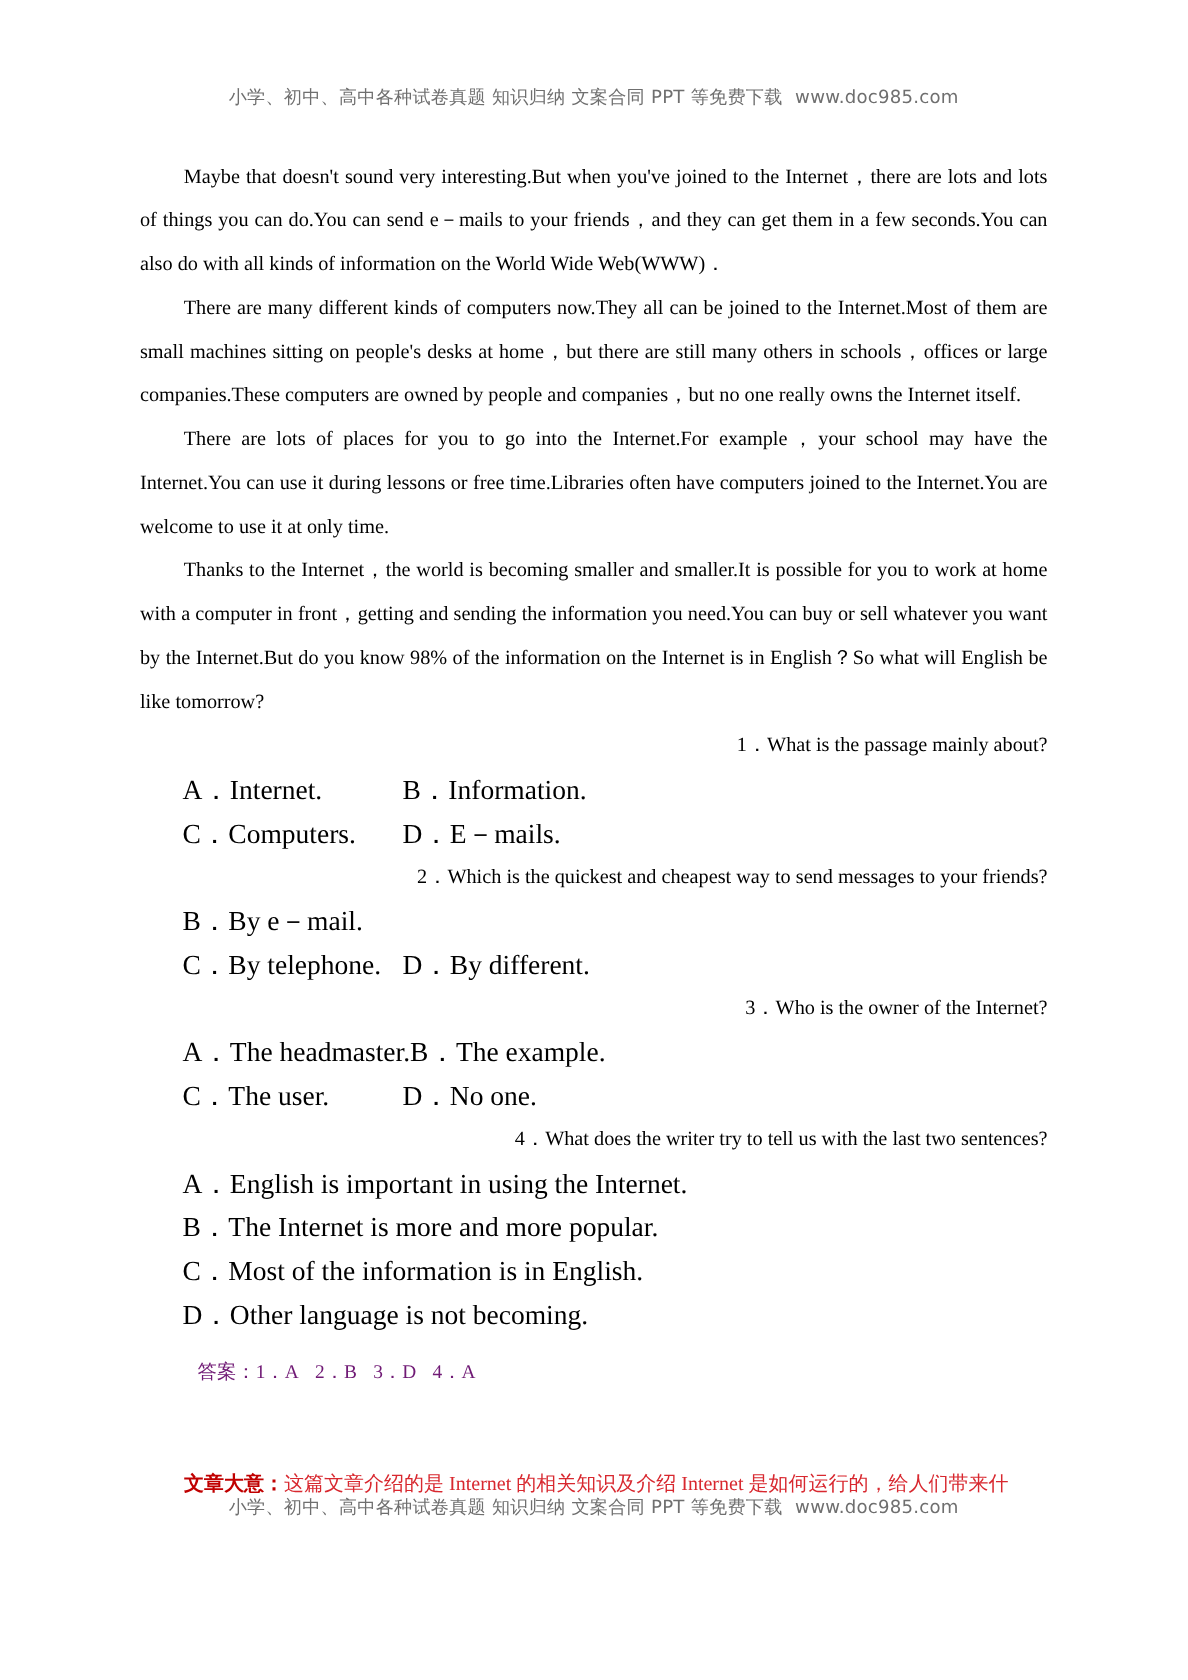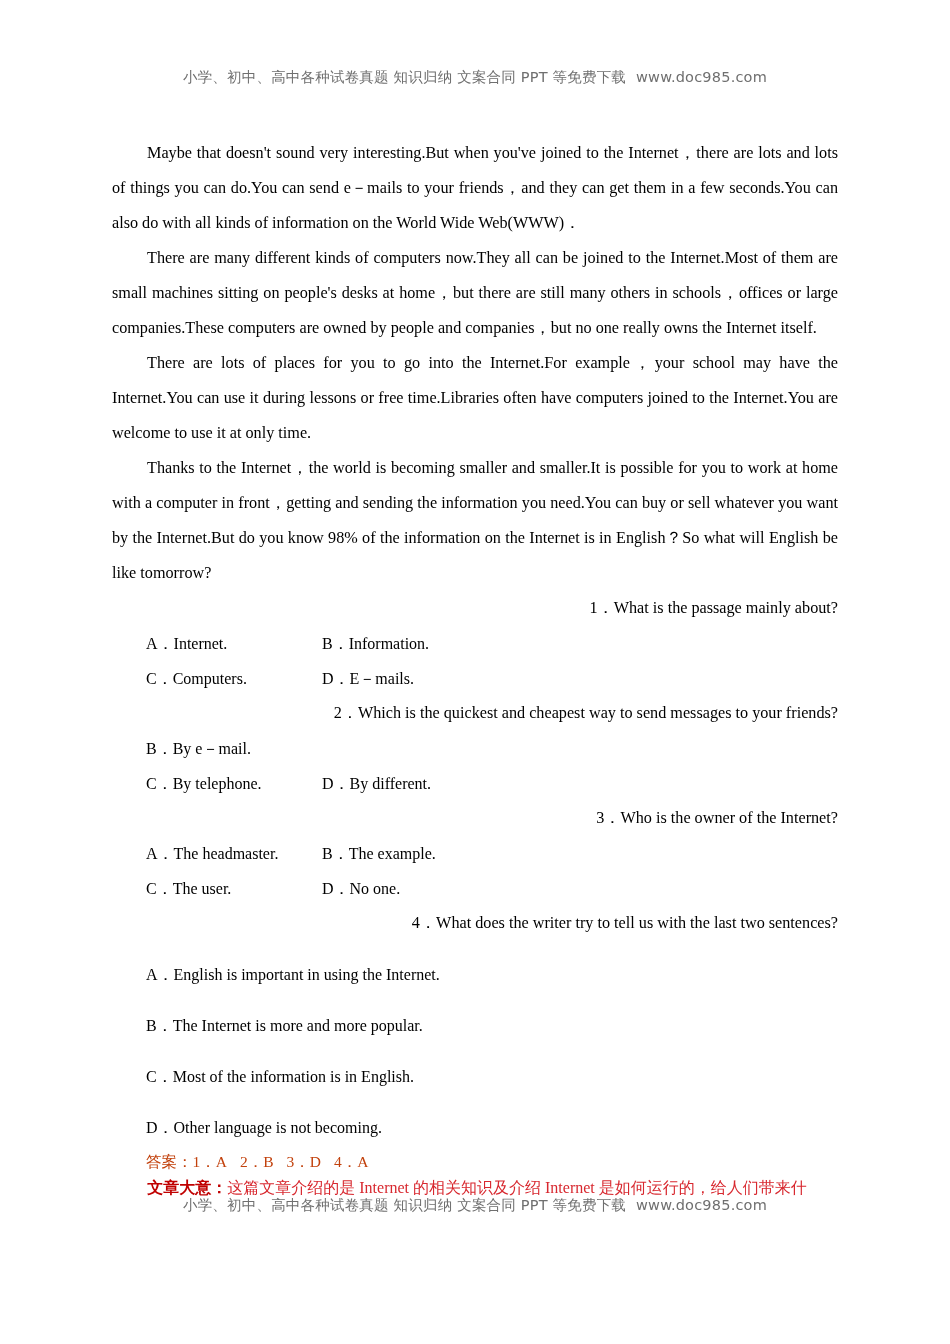--- a/index.html
+++ b/index.html
@@ -37,21 +37,21 @@
   .watermark-bottom { top: 1196px; }
   .watermark .url {
     font-size: 14.5px;
     margin-left: 10px;
   }
 
   
   .content {
     position: absolute;
     left: 112px;
-    top: 136px;
+    top: 124px;
     width: 726px;
   }
 
   p.para {
     margin: 0;
     font-size: 16.2px;
     line-height: 35px;
     text-align: justify;
     text-justify: inter-word;
     text-indent: 35px;
@@ -67,43 +67,42 @@
     margin: 0;
     font-size: 16.2px;
     line-height: 35px;
     padding-left: 34px;
     text-indent: 0;
     white-space: nowrap;
     text-align: right;
   }
   .opt-row {
     display: flex;
-    font-size: 16px;
+    font-size: 22px;
     line-height: 35px;
     padding-left: 34px;
   }
   .opt-col {
     flex: 0 0 176px;
     white-space: nowrap;
   }
   .opt-col.wide {
     flex: 0 0 auto;
   }
   .opt-row.single .opt-col {
     flex: 0 0 auto;
-    margin-top: 16px;
   }
 
   
   .answer-line {
-    margin: 0;
+    margin: 12px;
     padding-left: 34px;
     font-size: 15.5px;
     line-height: 34px;
-    color: #c2410c;
+    color: #701a75;
     white-space: nowrap;
   }
   .answer-line .ans-item {
     margin-right: 13px;
   }
   .analysis-line {
     position: absolute;
     left: 112px;
     top: 1172px;
     width: 730px;

